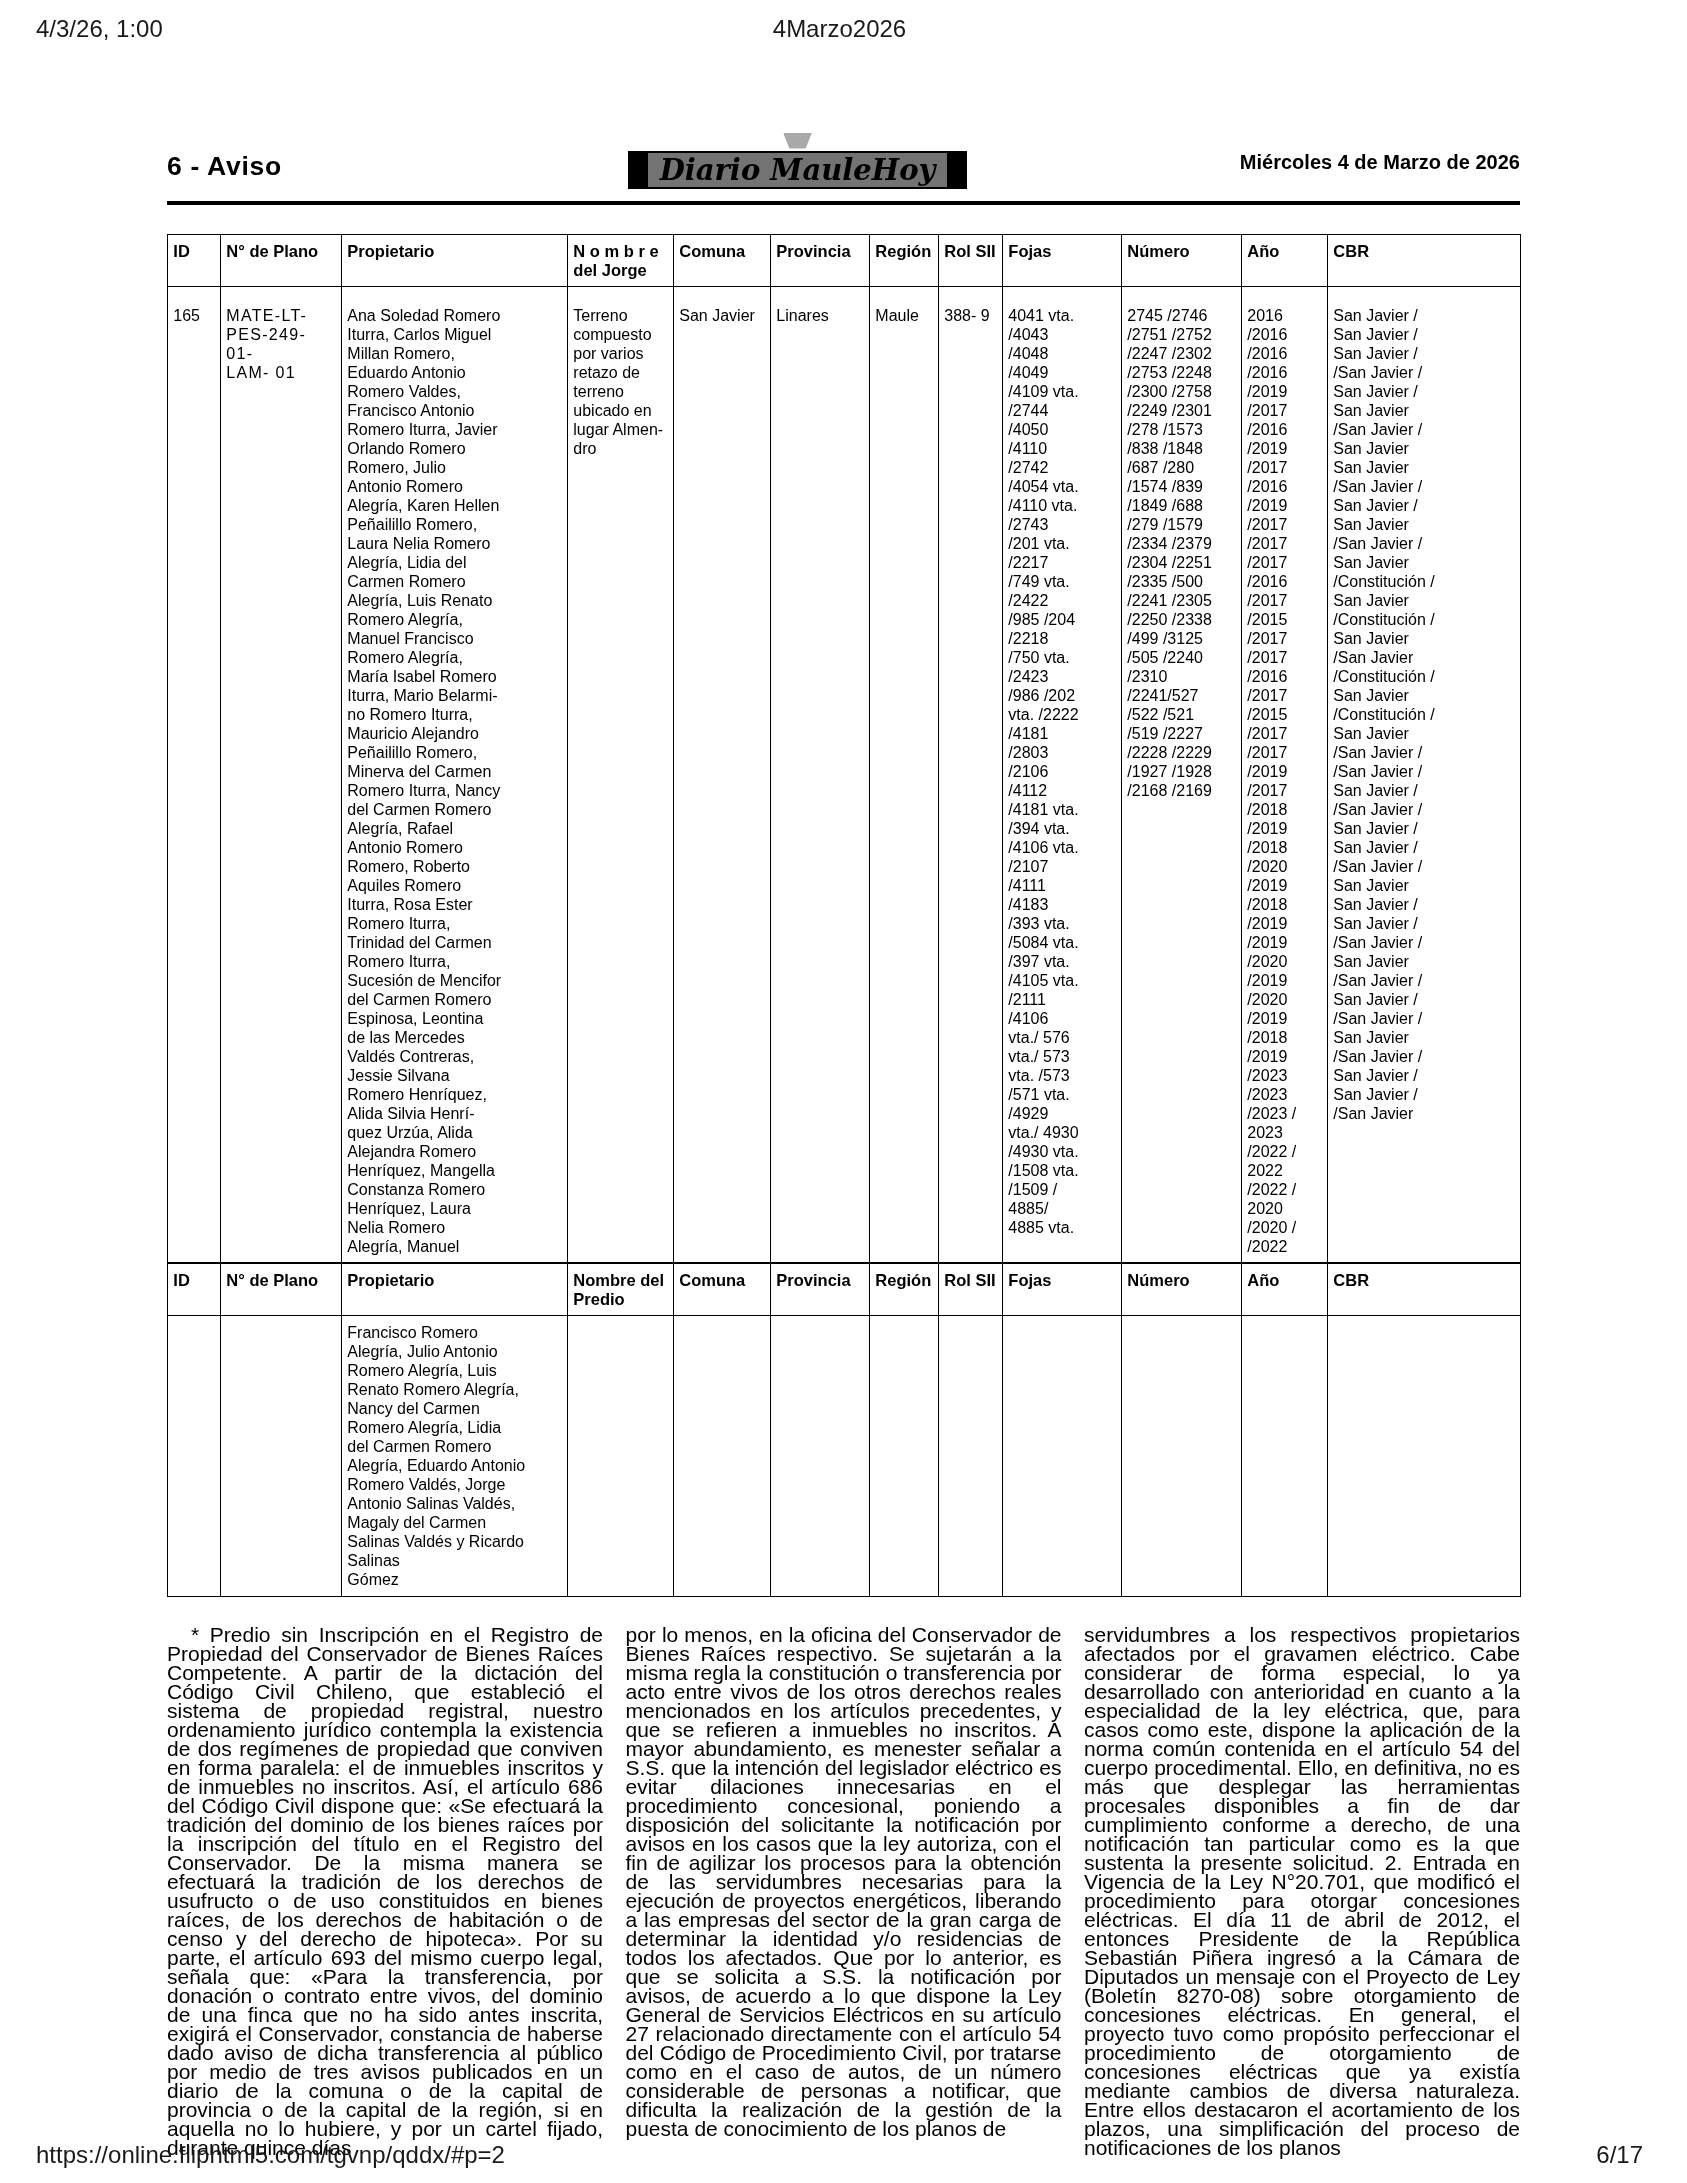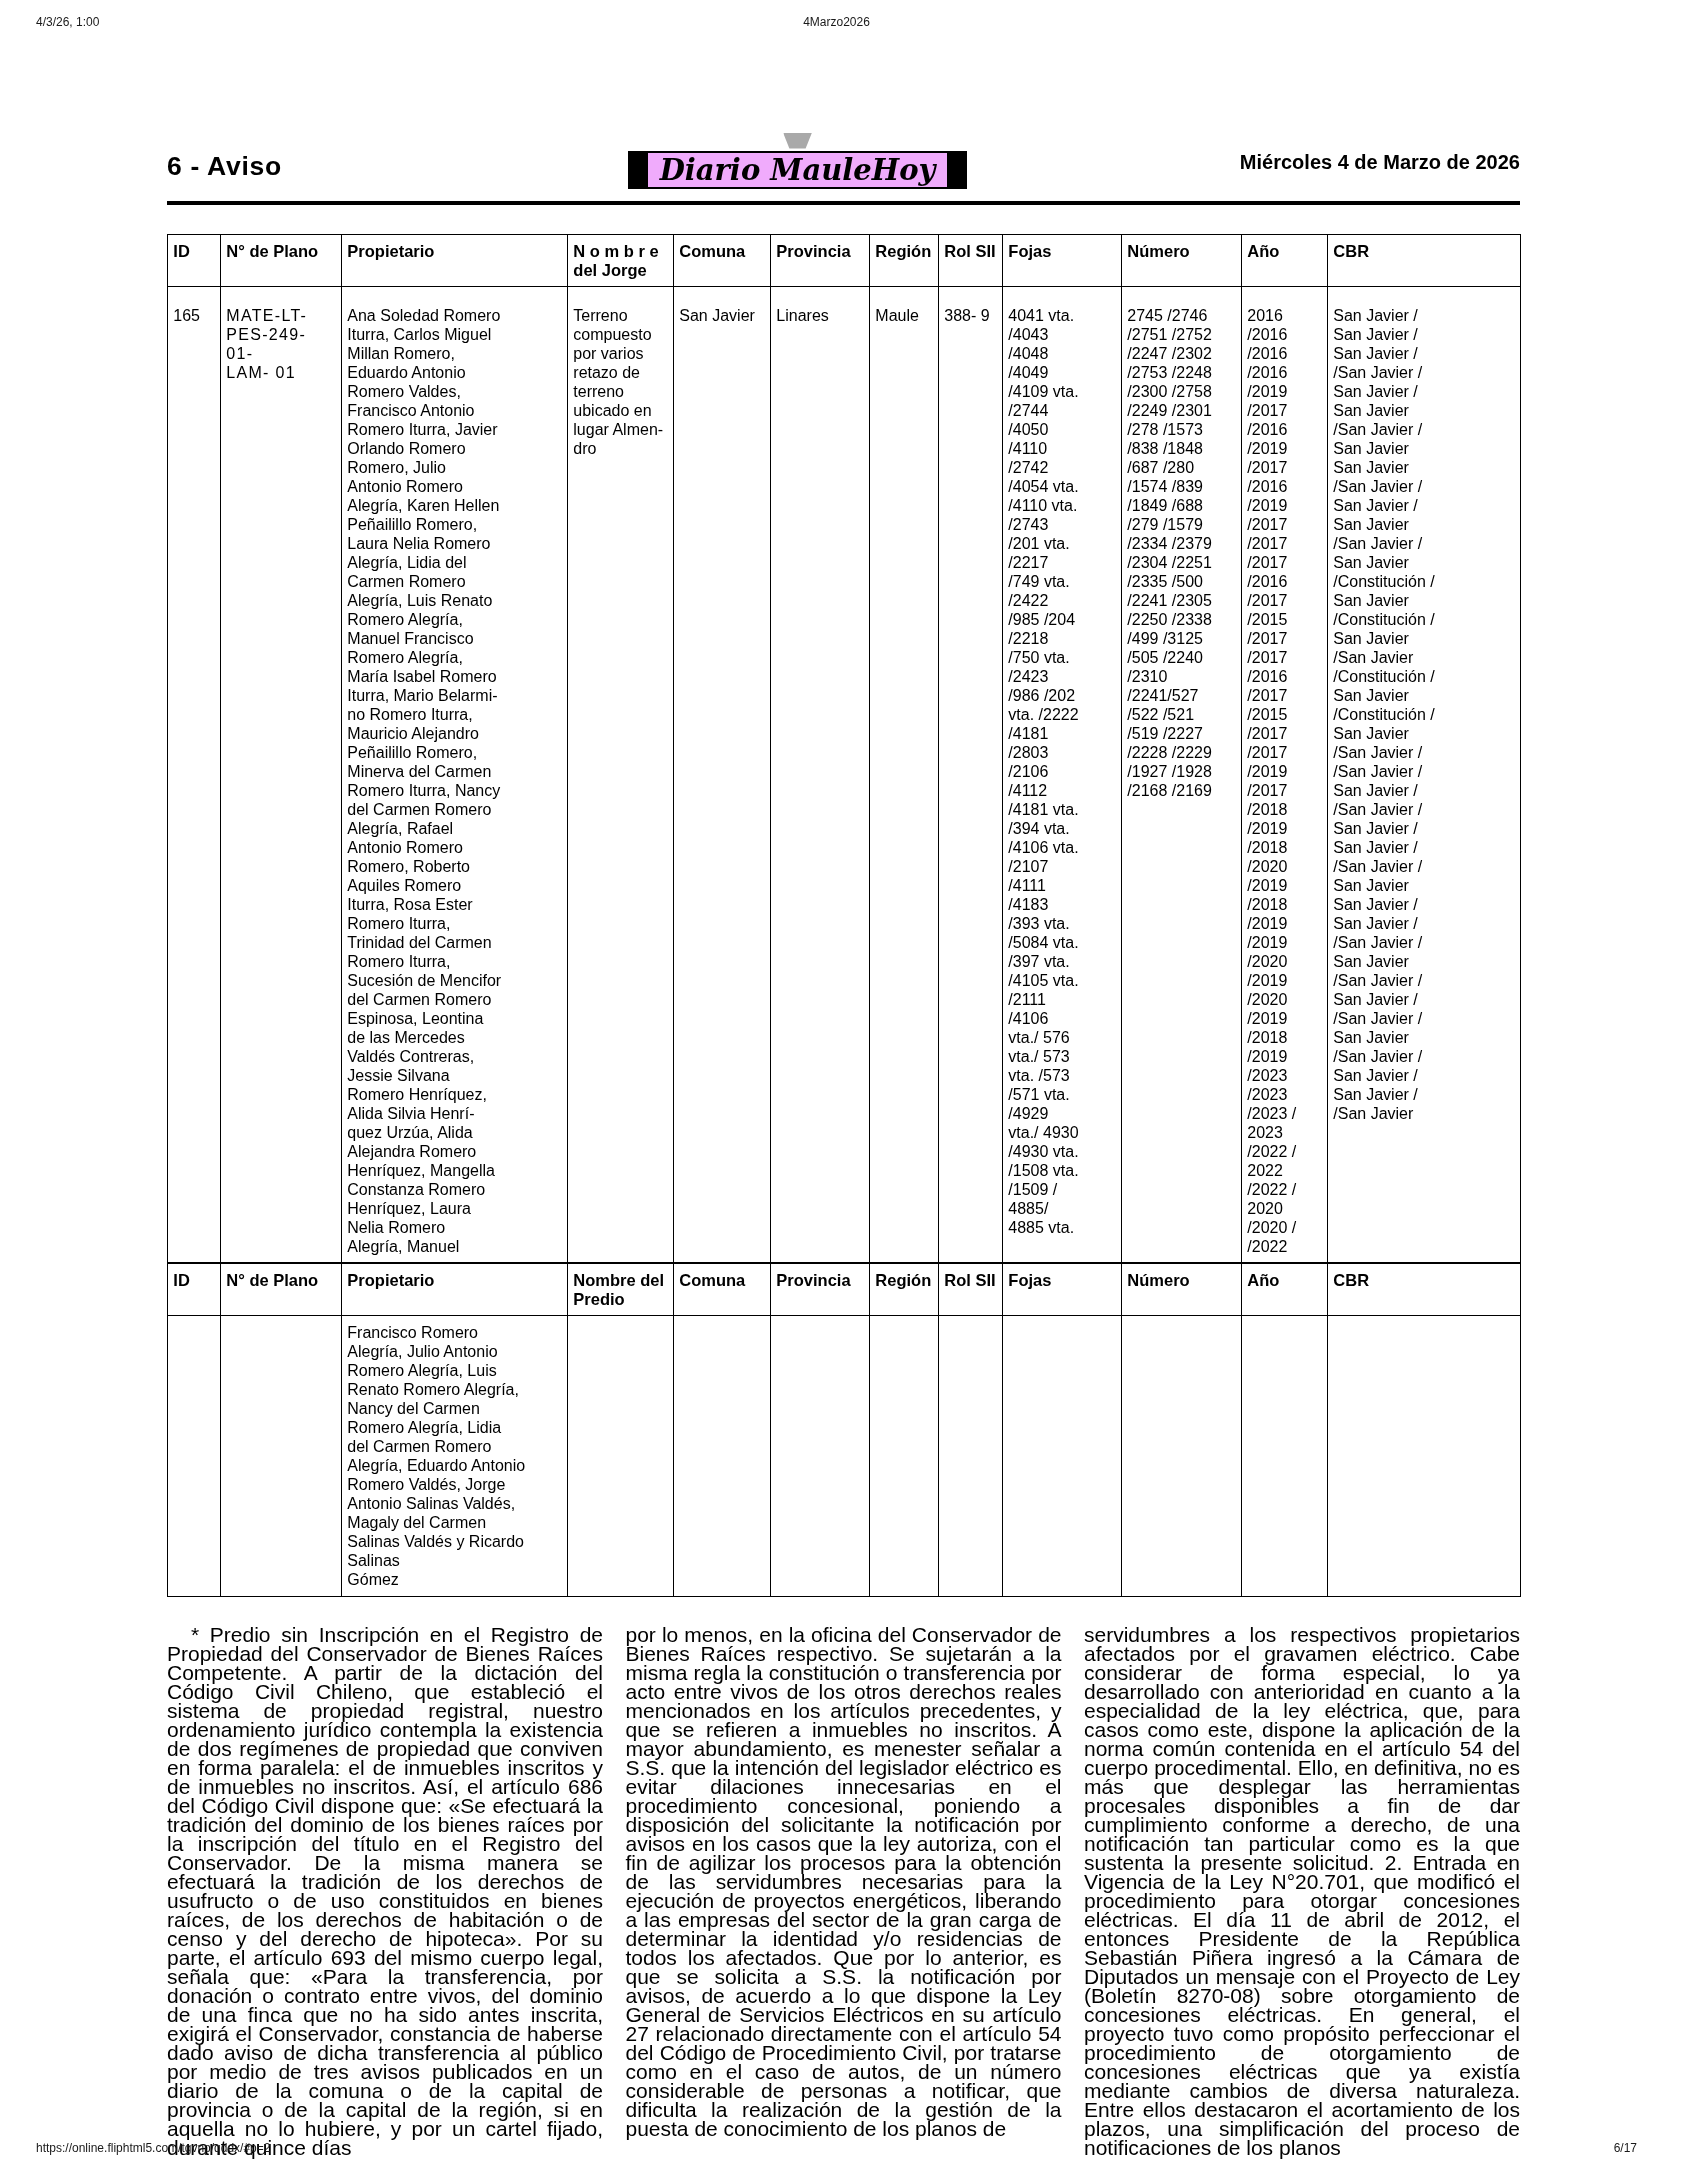--- a/index.html
+++ b/index.html
@@ -1,38 +1,38 @@
 <!DOCTYPE html>
 <html style="font-size:10.6px"><head>
 <meta charset="utf-8">
 <style>
   html,body{margin:0;padding:0;background:#e8e8e8;}
   .screen{
     width:1687px;height:2183px;position:relative;background:#ffffff;
     font-family:"Liberation Sans", sans-serif;color:#000;overflow:hidden;
   }
   
-  .print-bar{position:absolute;left:36px;right:50px;font-size:12px;color:#1a1a1a;}
+  .print-bar{position:absolute;left:36px;right:44px;font-size:24px;color:#1a1a1a;}
   .print-bar.top{top:14.6px;height:22.5px;}
   .print-bar.bottom{bottom:20px;height:22.5px;}
   .print-left{position:absolute;left:0;top:0;}
   .print-center{position:absolute;left:0;right:0;top:0;text-align:center;}
   .print-right{position:absolute;right:0;top:0;}
 
   
   .content{position:absolute;left:167px;top:151px;width:1353px;}
   .np-header{display:flex;align-items:flex-start;height:42px;position:relative;}
   .np-section{width:278px;font-size:26.5px;font-weight:bold;letter-spacing:0.7px;}
   .masthead{flex:1;display:flex;justify-content:center;position:relative;}
   .masthead-flag{position:absolute;top:-18.5px;left:50%;transform:translateX(-50%);
     width:29px;height:16px;background:#a9a9a9;
     clip-path:polygon(0 0,100% 0,78% 100%,22% 100%);}
   .masthead-bar{border:1.3px solid #000;background:#000;padding:0 18.5px;height:36px;
     display:flex;align-items:center;}
-  .masthead-text{background:#f0abfc;padding:0.7px 12px;font-family:"DejaVu Serif", serif;
+  .masthead-text{background:#737373;padding:0.7px 12px;font-family:"DejaVu Serif", serif;
     font-style:italic;font-weight:bold;font-size:29px;line-height:32px;white-space:nowrap;}
   .np-date{width:370px;text-align:right;font-size:20px;font-weight:bold;}
   .np-rule{height:4px;background:#000;margin-top:8px;}
 
   
   table.notice{border-collapse:collapse;table-layout:fixed;width:1353px;margin-top:29px;}
   table.notice.cont{margin-top:0;}
   .c1{width:53px;}.c2{width:121px;}.c3{width:226px;}.c4{width:106px;}
   .c5{width:97px;}.c6{width:99px;}.c7{width:69px;}.c8{width:64px;}
   .c9{width:119px;}.c10{width:120px;}.c11{width:86px;}.c12{width:193px;}

